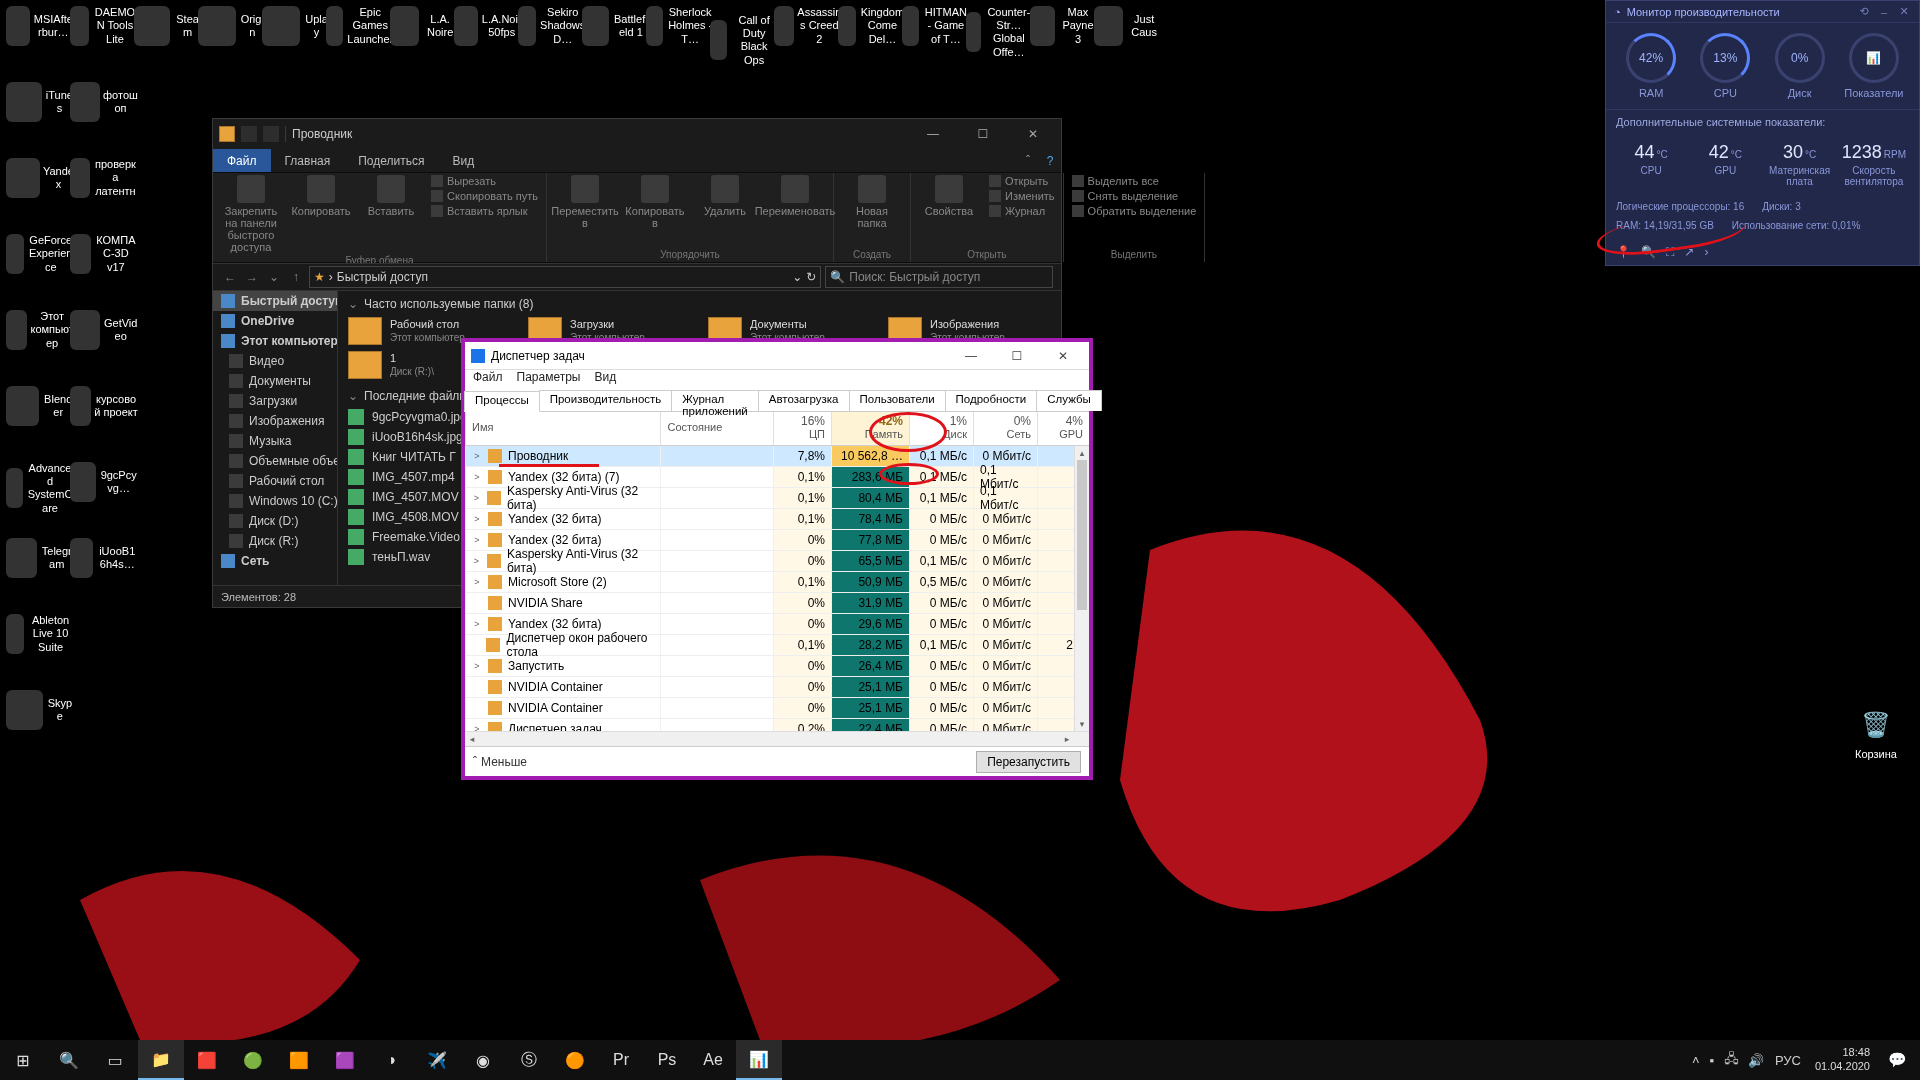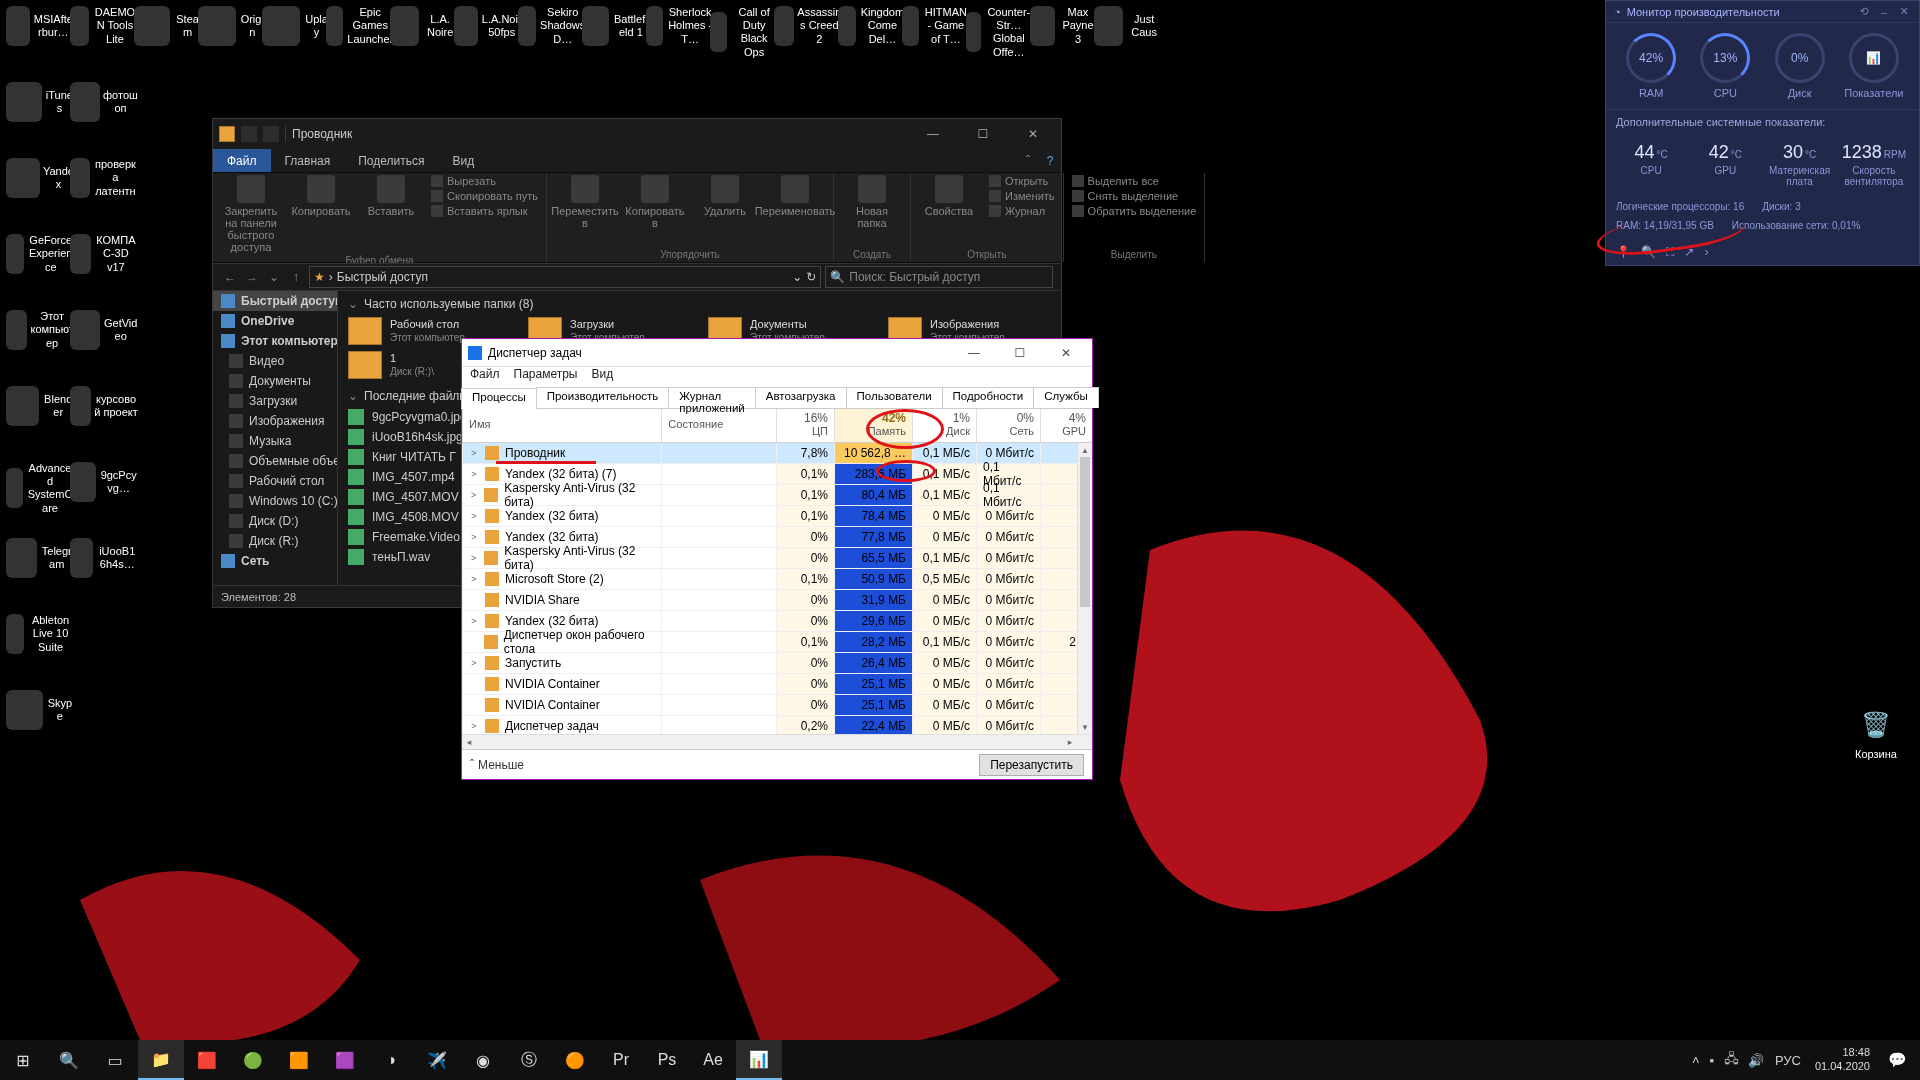--- a/index.html
+++ b/index.html
@@ -88,21 +88,21 @@
 .mcell .mi{width:34px;height:28px;background:#e8a33d;border:1px solid #a9752b;flex:none}
 .mcell .mt{display:flex;flex-direction:column;font-size:11px;line-height:1.25}
 .mcell .mt .msub{color:#888;font-size:10px}
 .flist{display:flex;flex-direction:column;padding:2px 10px}
 .frow{display:flex;align-items:center;gap:8px;height:20px;font-size:12px;color:#ccc}
 .frow .fi{width:16px;height:16px;background:#4a6;flex:none}
 
 .ex-status{height:22px;background:#1b1b1b;border-top:1px solid #333;display:flex;align-items:center;padding:0 8px;color:#bbb;font-size:11px}
 
 
-.tm{position:absolute;left:461px;top:338px;width:632px;height:442px;background:#fff;color:#000;border:1px solid #a21caf;display:flex;flex-direction:column;font-size:12px}
+.tm{position:absolute;left:461px;top:338px;width:632px;height:442px;background:#fff;color:#000;border:4px solid #a21caf;display:flex;flex-direction:column;font-size:12px}
 .tm-title{height:28px;display:flex;align-items:center;gap:6px;padding:0 6px;background:#fff;border-bottom:1px solid #ddd}
 .tm-title .tico{width:14px;height:14px;background:#1a73e8}
 .tm-title .sp{flex:1}
 .tm-title .wctrl{width:40px;height:28px;display:flex;align-items:center;justify-content:center;color:#444}
 .tm-menu{height:20px;display:flex;gap:14px;padding:0 8px;font-size:12px;color:#222}
 .tm-tabs{height:22px;display:flex;border-bottom:1px solid #ccc}
 .tm-tab{padding:2px 10px;border:1px solid #ccc;border-bottom:none;background:#fff;margin-left:-1px;font-size:11.5px}
 .tm-tab.active{background:#fff;border-bottom:1px solid #fff;position:relative;top:1px}
 .tm-head{display:flex;height:34px;border-bottom:1px solid #d0d0d0;align-items:flex-end}
 .tm-head .c{border-left:1px solid #e0e0e0;padding:0 6px 4px;display:flex;flex-direction:column;justify-content:center;height:100%}
@@ -118,21 +118,21 @@
 .tm-head .c.net{width:64px}
 .tm-head .c.gpu{width:52px}
 .tm-rows{flex:1;overflow:hidden;position:relative}
 .tr{display:flex;height:21px;align-items:center;border-bottom:1px solid #eee}
 .tr .c{padding:0 6px;border-left:1px solid #f0f0f0;height:100%;display:flex;align-items:center}
 .tr .c.name{flex:2.2;gap:6px}
 .tr .c.name .exp{width:10px;color:#666;font-size:9px;display:inline-block;text-align:center}
 .tr .c.name .pi{width:14px;height:14px;background:#e8a33d;flex:none}
 .tr .c.state{flex:1.2}
 .tr .c.cpu{width:58px;justify-content:flex-end;background:#fff8e6}
-.tr .c.mem{width:78px;justify-content:flex-end;background:#1d4ed8}
+.tr .c.mem{width:78px;justify-content:flex-end;background:#0f766e}
 .tr .c.disk{width:64px;justify-content:flex-end;background:#fff8e6}
 .tr .c.net{width:64px;justify-content:flex-end;background:#fff8e6}
 .tr .c.gpu{width:52px;justify-content:flex-end;background:#fff8e6}
 .tr.sel{background:#cde8ff}
 .tr.sel .c{background:#cde8ff}
 .tr .c.mem.heavy{background:#fbca5f}
 .tm-sb{position:absolute;right:0;top:0;bottom:0;width:15px;background:#f0f0f0;border-left:1px solid #ddd}
 .tm-sb .thumb{position:absolute;left:2px;right:2px;top:14px;height:150px;background:#c8c8c8}
 .tm-sb .ar{position:absolute;left:0;right:0;height:14px;display:flex;align-items:center;justify-content:center;color:#666;font-size:9px}
 .tm-sb .ar.up{top:0}.tm-sb .ar.dn{bottom:0}
@@ -210,21 +210,21 @@
         <span>Sekiro Shadows D…</span>
       </div>
       <div class="di" style="left: 582px; top: 6px;">
         <div class="ico"></div>
         <span>Battlefield 1</span>
       </div>
       <div class="di" style="left: 646px; top: 6px;">
         <div class="ico"></div>
         <span>Sherlock Holmes - T…</span>
       </div>
-      <div class="di" style="left: 710px; top: 6px;">
+      <div class="di" style="left: 710px; top: 14px;">
         <div class="ico"></div>
         <span>Call of Duty Black Ops</span>
       </div>
       <div class="di" style="left: 774px; top: 6px;">
         <div class="ico"></div>
         <span>Assassins Creed 2</span>
       </div>
       <div class="di" style="left: 838px; top: 6px;">
         <div class="ico"></div>
         <span>Kingdom Come Del…</span>

